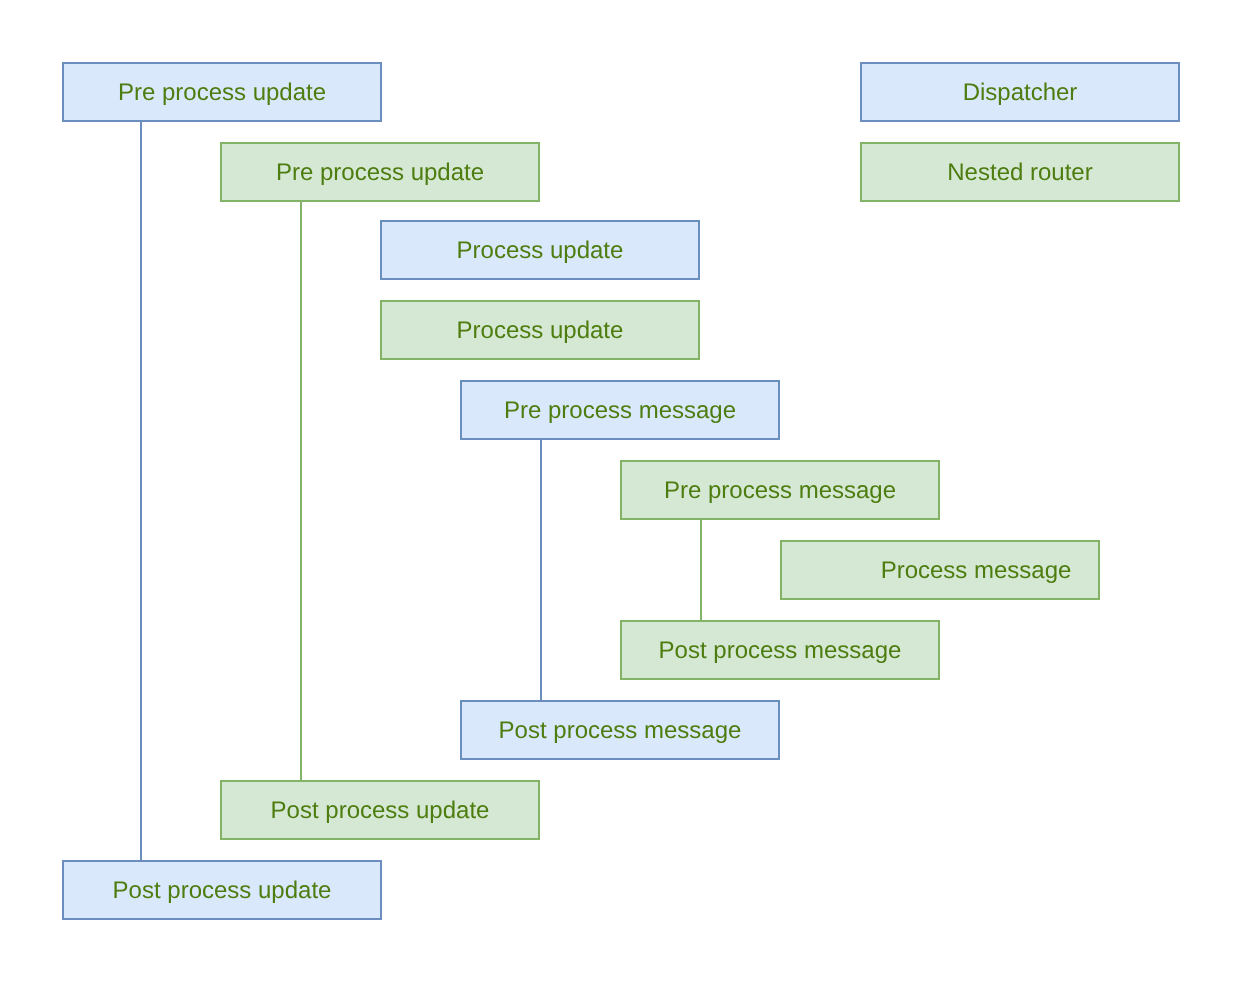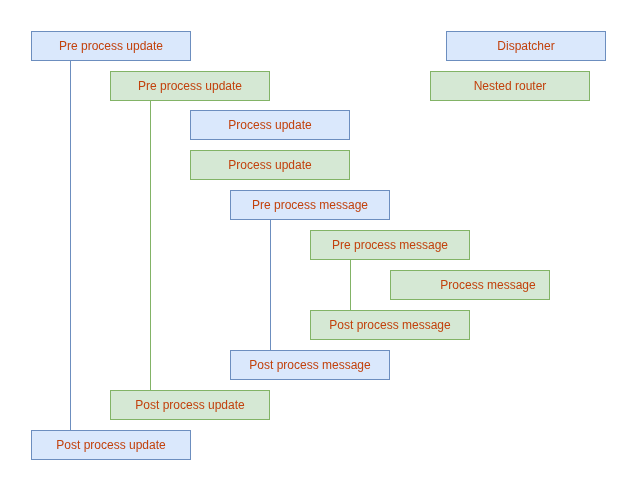--- a/index.html
+++ b/index.html
@@ -18,21 +18,21 @@
   .node {
     position: absolute;
     width: 160px;
     height: 30px;
     box-sizing: border-box;
     display: flex;
     align-items: center;
     justify-content: center;
     font-size: 12px;
     line-height: 1;
-    color: #c2410c;
+    color: #4d7c0f;
     text-align: center;
     white-space: nowrap;
   }
   .node.dispatcher {
     background: var(--dispatcher-fill, #dae8fc);
     border: 1px solid var(--dispatcher-stroke, #6c8ebf);
   }
   .node.nested-router {
     background: var(--router-fill, #d5e8d4);
     border: 1px solid var(--router-stroke, #82b366);
@@ -59,16 +59,16 @@
   <div class="node dispatcher" style="left:190px; top:110px;">Process update</div>
   <div class="node nested-router" style="left:190px; top:150px;">Process update</div>
   <div class="node dispatcher" style="left:230px; top:190px;">Pre process message</div>
   <div class="node nested-router" style="left:310px; top:230px;">Pre process message</div>
   <div class="node nested-router" style="left:390px; top:270px;padding-left:36px;">Process message</div>
   <div class="node nested-router" style="left:310px; top:310px;">Post process message</div>
   <div class="node dispatcher" style="left:230px; top:350px;">Post process message</div>
   <div class="node nested-router" style="left:110px; top:390px;">Post process update</div>
   <div class="node dispatcher" style="left:31px; top:430px;">Post process update</div>
 
-  <div class="node dispatcher" style="left:446px; top:31px;">Dispatcher</div>
+  <div class="node dispatcher" style="left:430px; top:31px;">Dispatcher</div>
   <div class="node nested-router" style="left:430px; top:71px;text-align:center;">Nested router</div>
 
 </div>
 
 </body></html>

